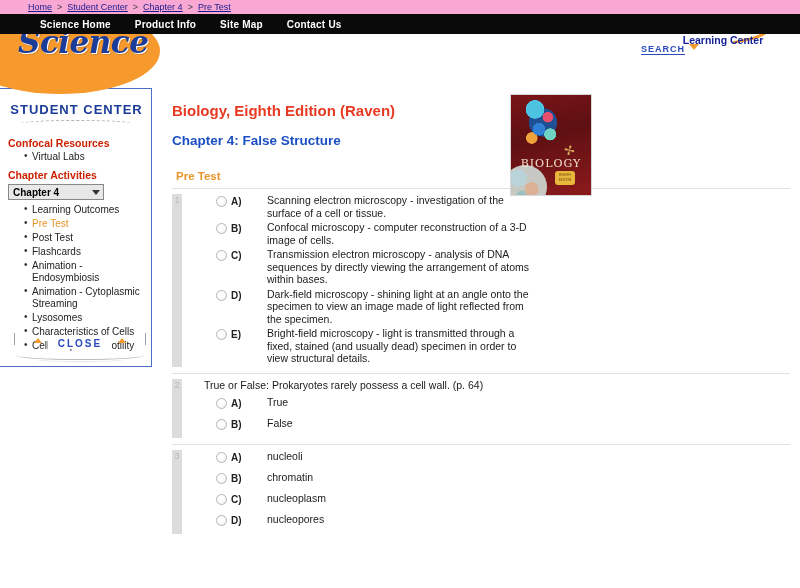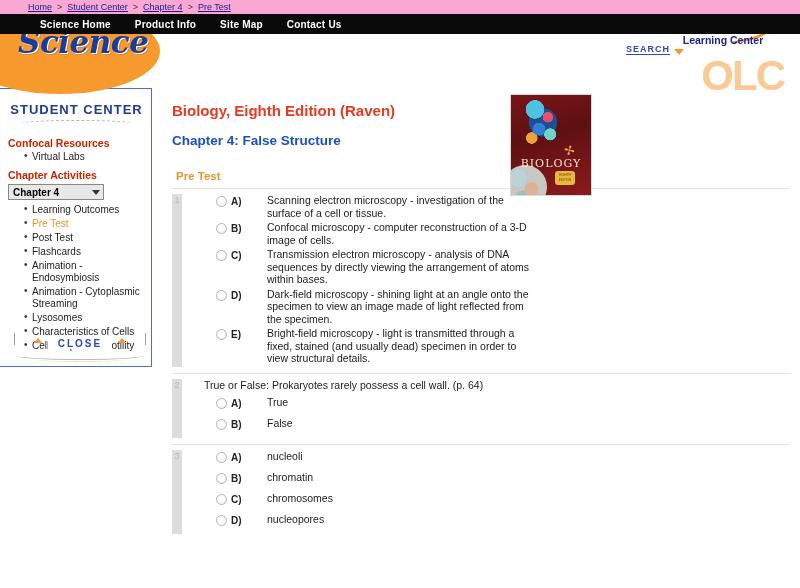--- a/index.html
+++ b/index.html
@@ -79,23 +79,23 @@
     font-weight: bold;
     font-size: 31px;
     color: #1b3c99;
     text-shadow: 1px 1px 0 #ffffff, 2px 2px 0 rgba(0,0,0,0.12);
     z-index: 3;
     letter-spacing: -0.5px;
   }
 
   .search-btn {
     position: absolute;
-    right: 116px; top: 10px;
+    right: 101px; top: 10px;
     display: flex;
-    align-items: flex-end;
+    align-items: flex-start;
     z-index: 3;
   }
   .search-btn .s-label {
     font-size: 9px;
     font-weight: bold;
     color: #2a4bbf;
     letter-spacing: 1px;
     border-bottom: 1px solid #2a4bbf;
   }
   .search-tri {
@@ -464,21 +464,20 @@
 
   <div class="orange-strip"></div>
   <div class="orange-oval"></div>
   <div class="science-logo">Science</div>
 
   <div class="search-btn">
     <span class="s-label">SEARCH</span>
     <span class="search-tri"></span>
   </div>
 
-  <div class="olc-watermark">OLC</div>
   <div class="glencoe-swoosh"></div>
   <div class="glencoe-logo">
     <div class="glencoe-top">GLENCOE</div>
     <div class="glencoe-online">Online</div>
     <div class="glencoe-lc">Learning Center</div>
   </div>
 </div>
 
 <div class="page-body">
 
@@ -598,21 +597,21 @@
                 <span class="opt-text">nucleoli</span>
               </li>
               <li class="opt spaced">
                 <span class="radio"></span>
                 <span class="opt-letter">B)</span>
                 <span class="opt-text">chromatin</span>
               </li>
               <li class="opt spaced">
                 <span class="radio"></span>
                 <span class="opt-letter">C)</span>
-                <span class="opt-text">chromosomes</span>
+                <span class="opt-text">nucleoplasm</span>
               </li>
               <li class="opt spaced">
                 <span class="radio"></span>
                 <span class="opt-letter">D)</span>
                 <span class="opt-text">nucleopores</span>
               </li>
             </ul>
           </div>
         </div>
       </div>

